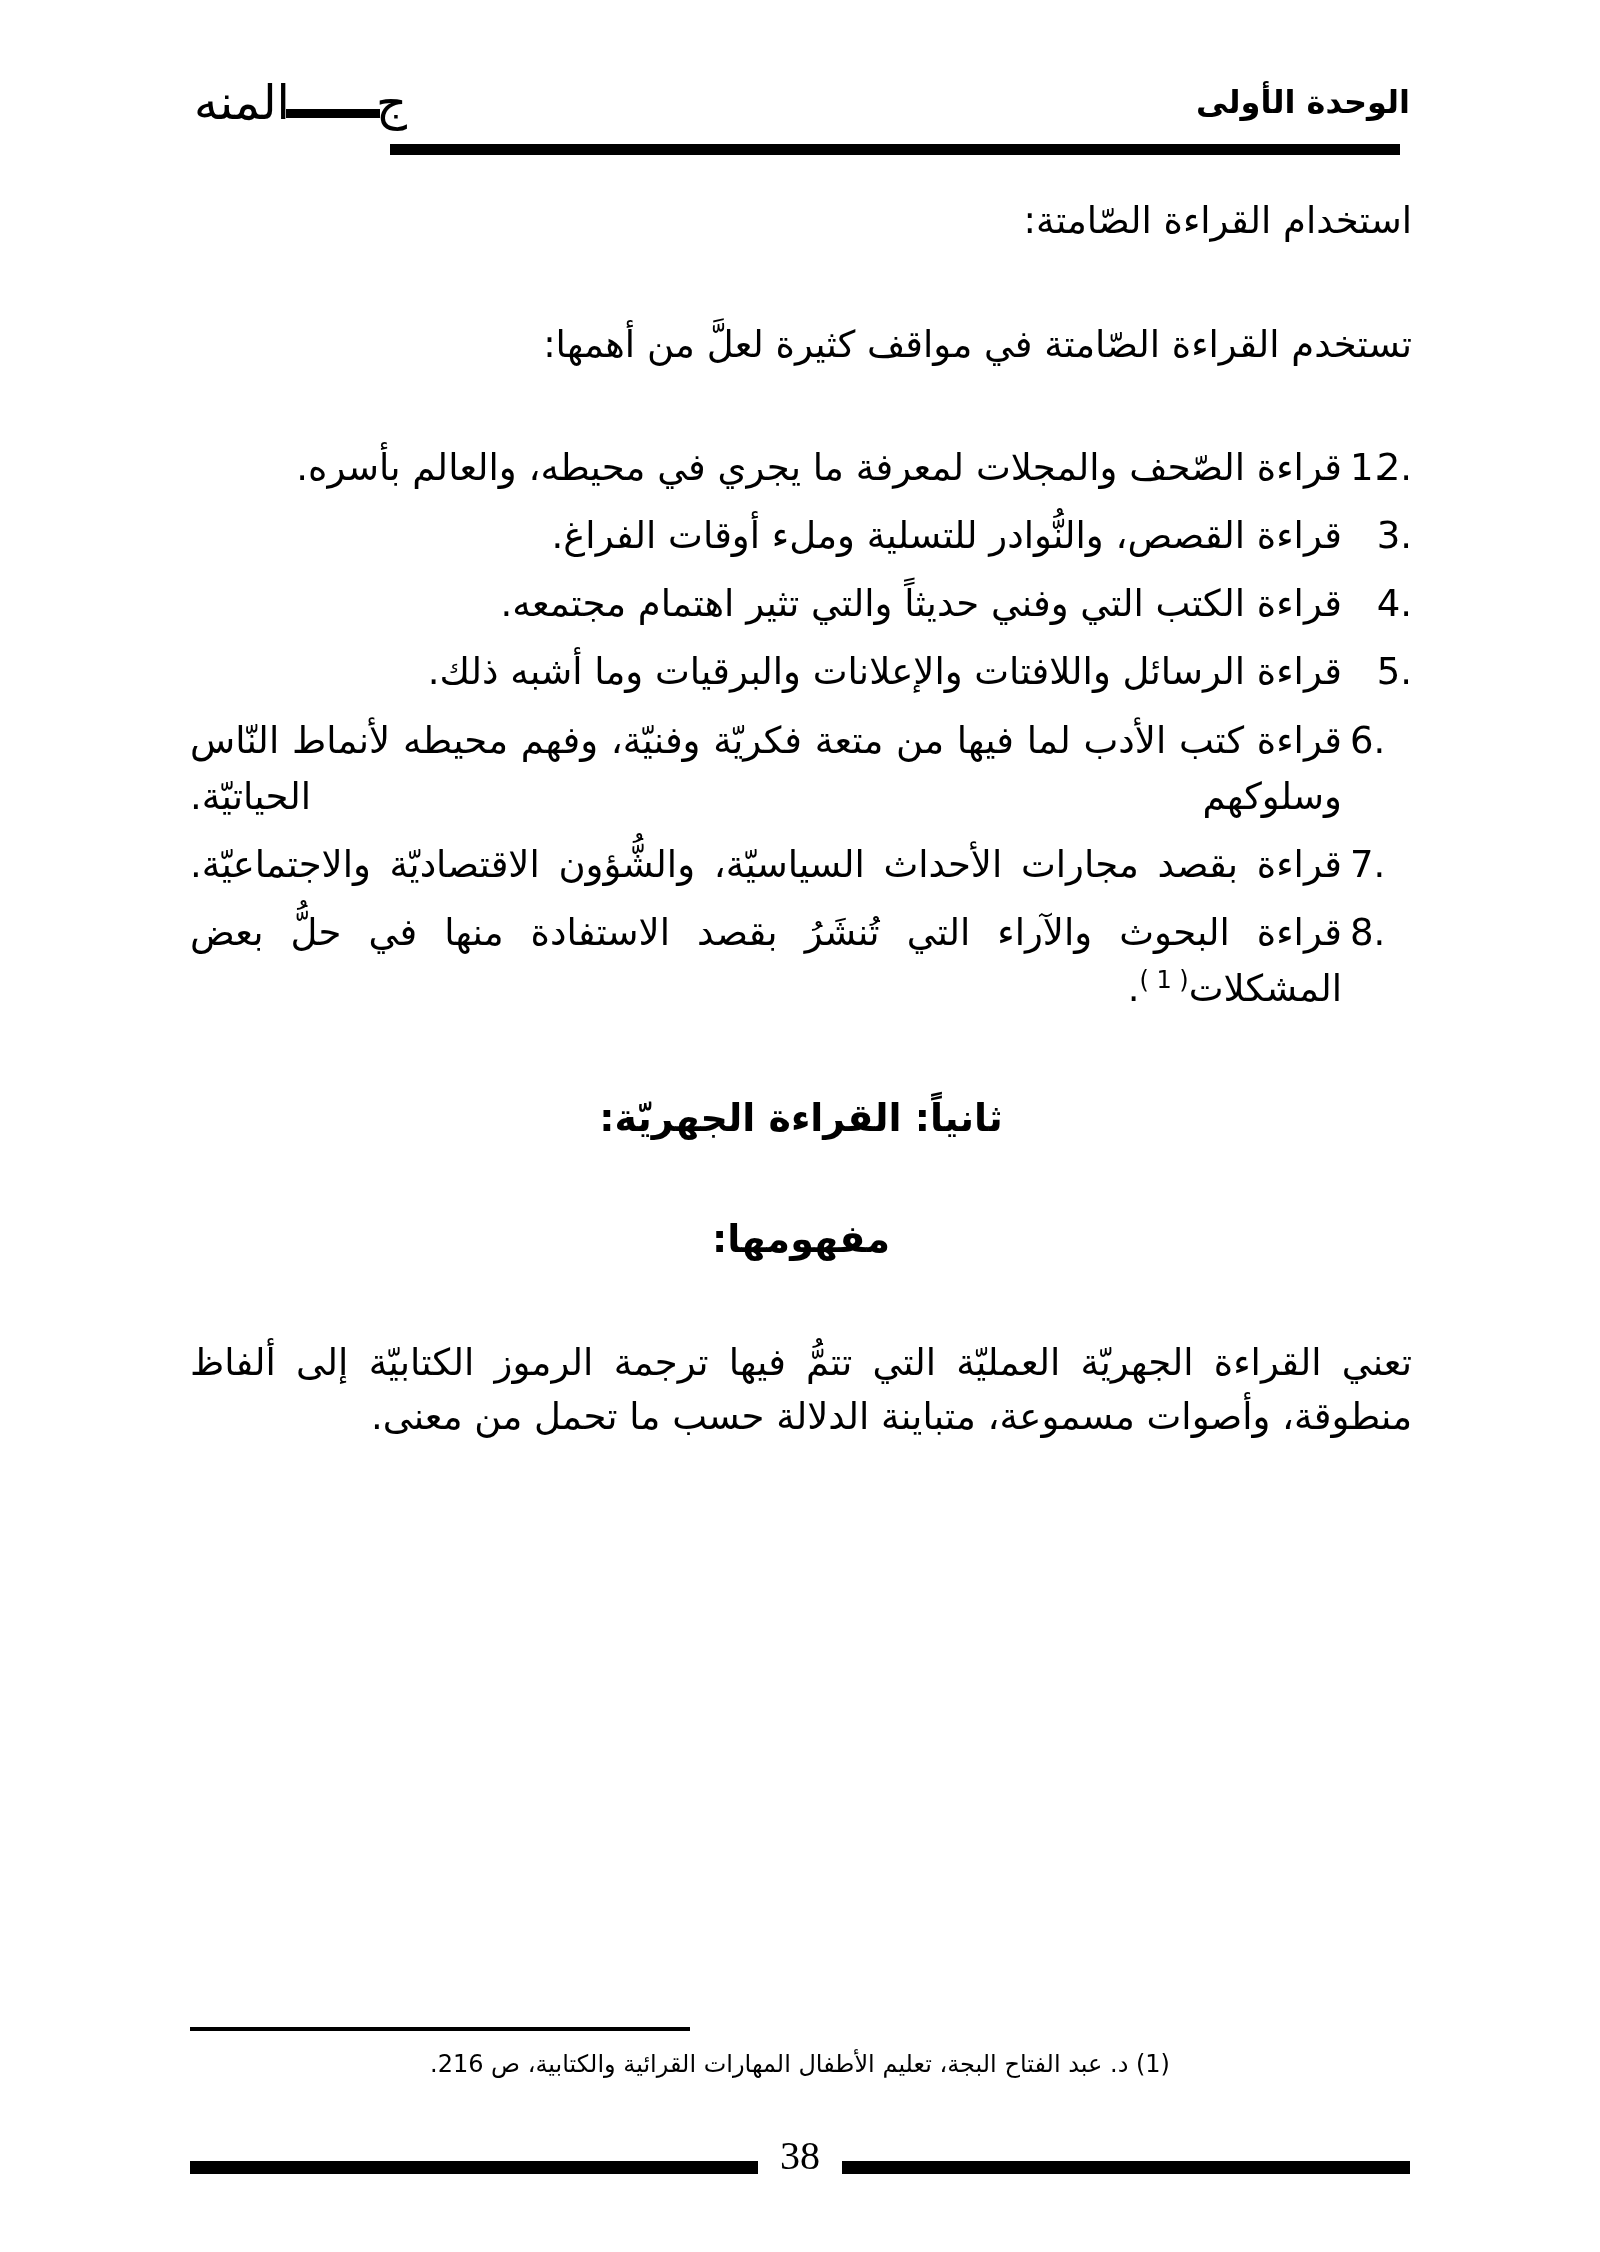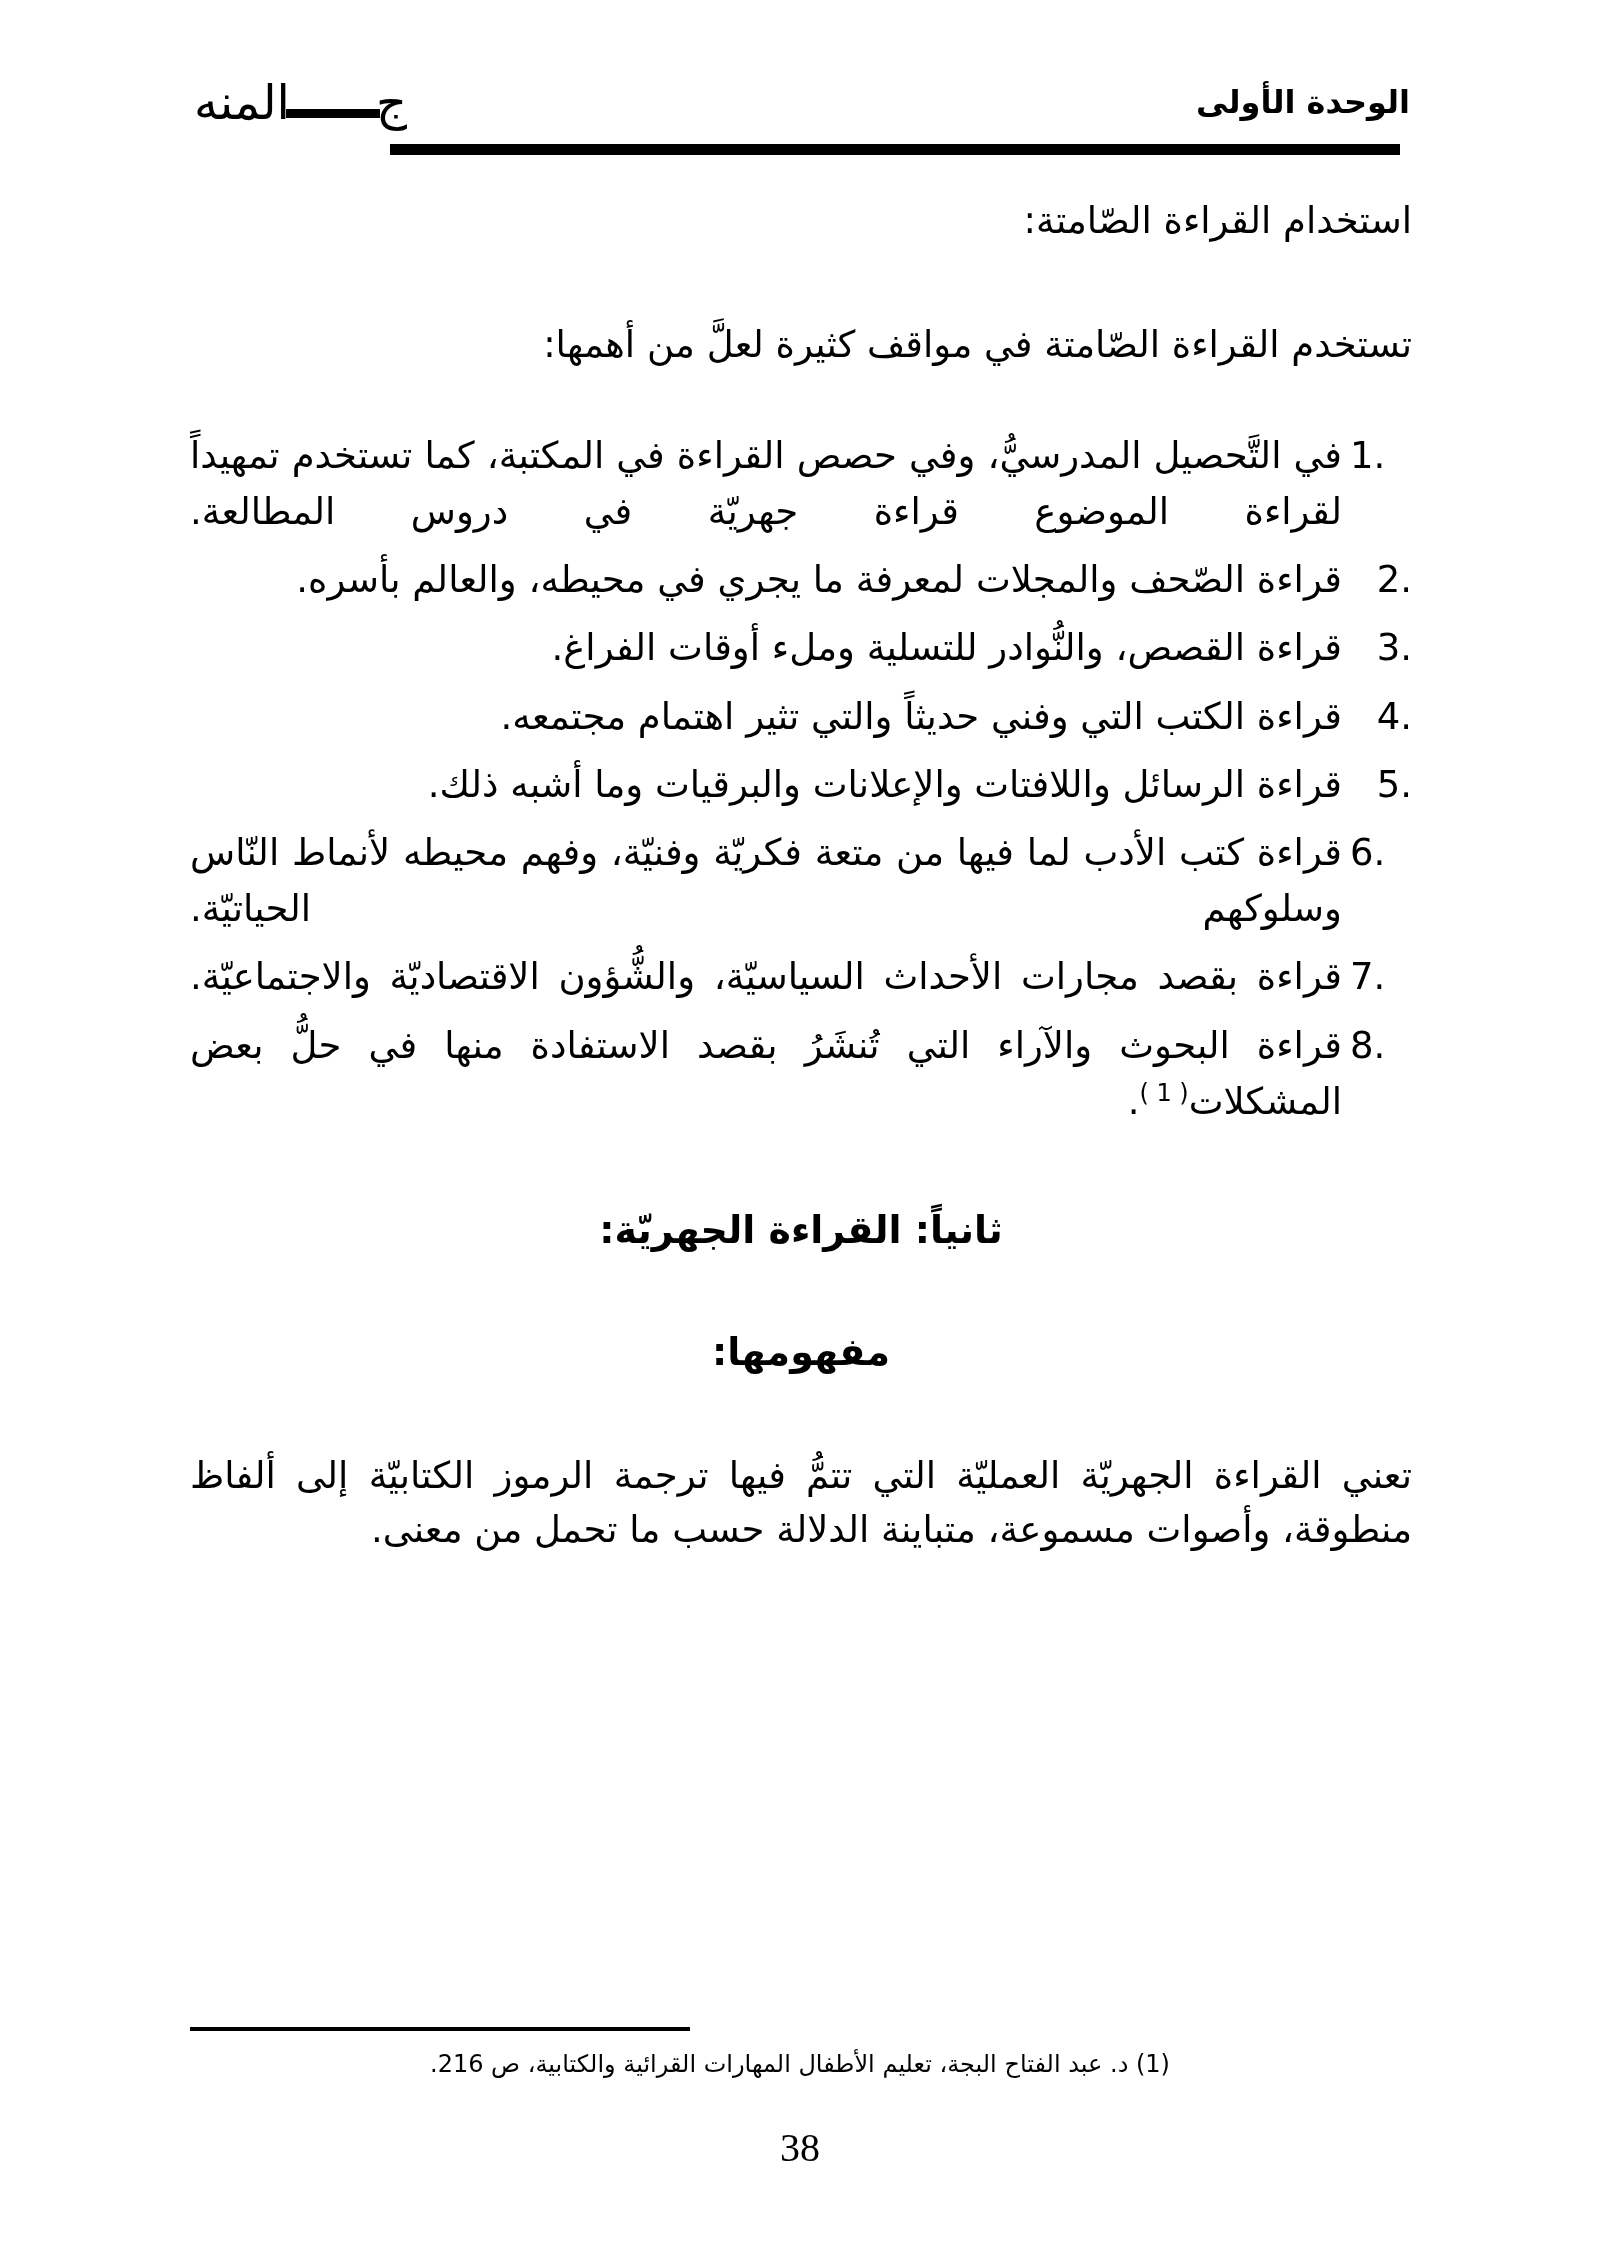--- a/index.html
+++ b/index.html
@@ -169,24 +169,23 @@
   }
 
   
   .footer {
     position: absolute;
     left: 190px;
     right: 190px;
     bottom: 78px;
     height: 56px;
     display: flex;
-    align-items: center;
+    align-items: flex-end;
     justify-content: center;
     direction: ltr;
-    flex-direction: column;
   }
   .footer .bar {
     flex: 1 1 auto;
     height: 13px;
     background: #000;
   }
   .footer .page-num {
     flex: 0 0 auto;
     padding: 0 22px;
     font-family: "Liberation Serif", serif;
@@ -222,21 +221,20 @@
     <div class="spacer-72"></div>
 
     <p class="para">تستخدم القراءة الصّامتة في مواقف كثيرة لعلَّ من أهمها:</p>
 
     <div class="spacer-56"></div>
 
     <ol class="numlist">
 
       <li class="justify-full">
         <span class="num">1.</span>
-        <span>في التَّحصيل المدرسيُّ، وفي حصص القراءة في المكتبة، كما تستخدم تمهيداً لقراءة الموضوع قراءة جهريّة في دروس المطالعة.</span>
       </li>
 
       <li>
         <span class="num">2.</span>
         <span>قراءة الصّحف والمجلات لمعرفة ما يجري في محيطه، والعالم بأسره.</span>
       </li>
 
       <li>
         <span class="num">3.</span>
         <span>قراءة القصص، والنُّوادر للتسلية وملء أوقات الفراغ.</span>

